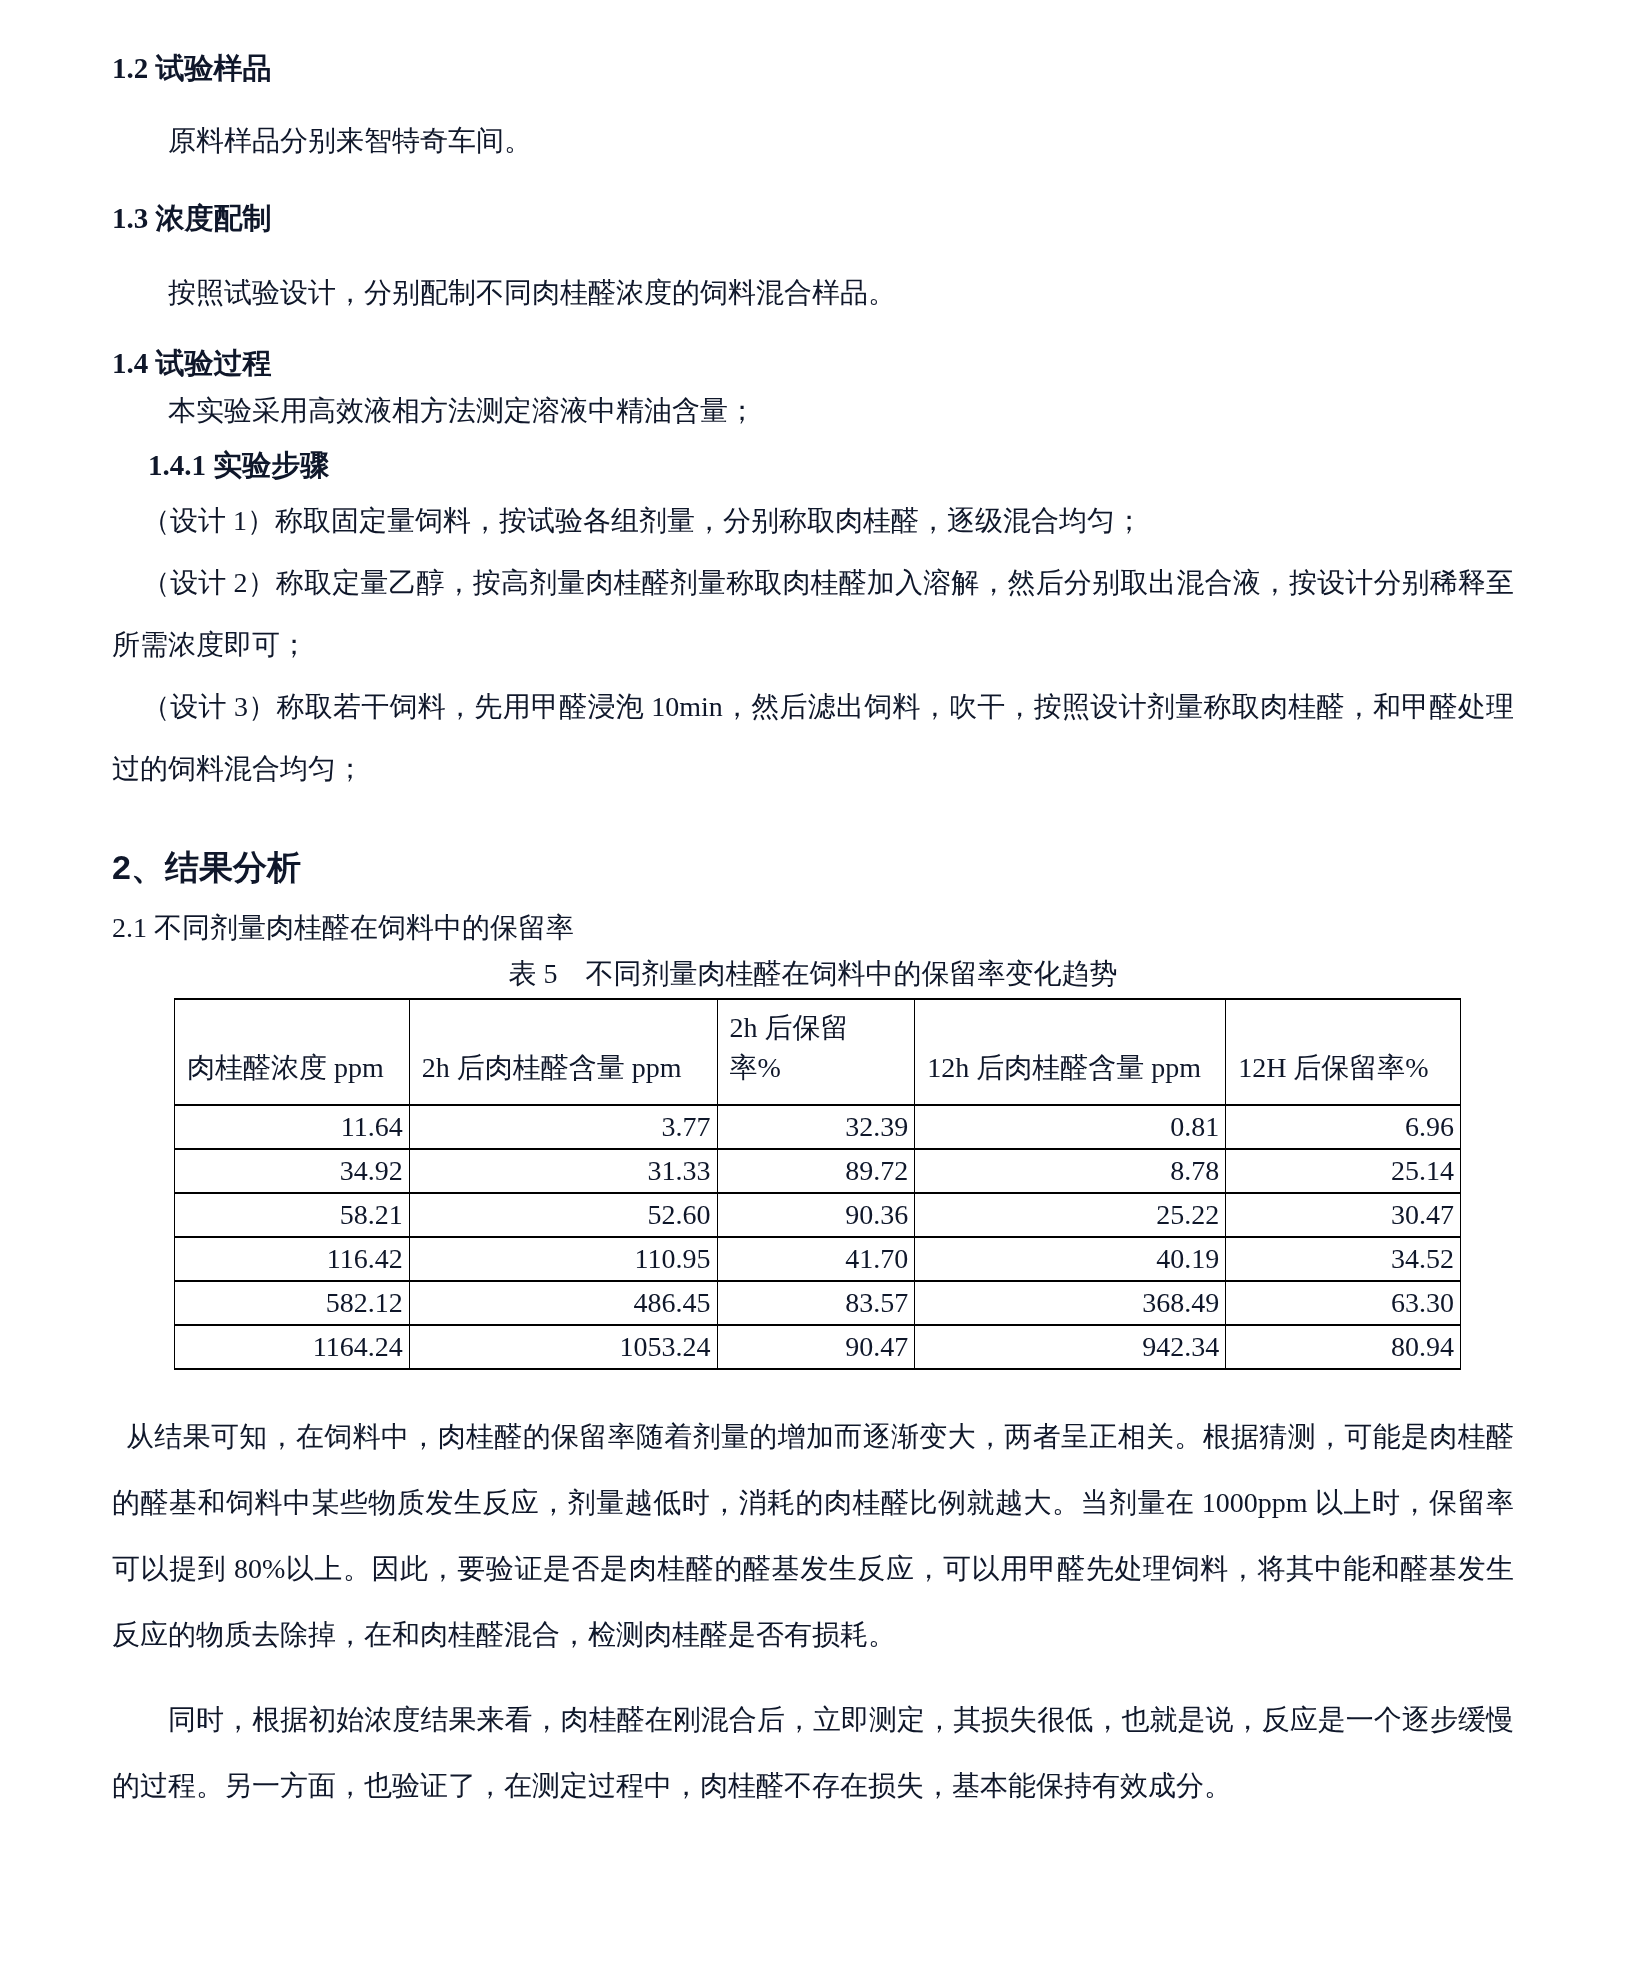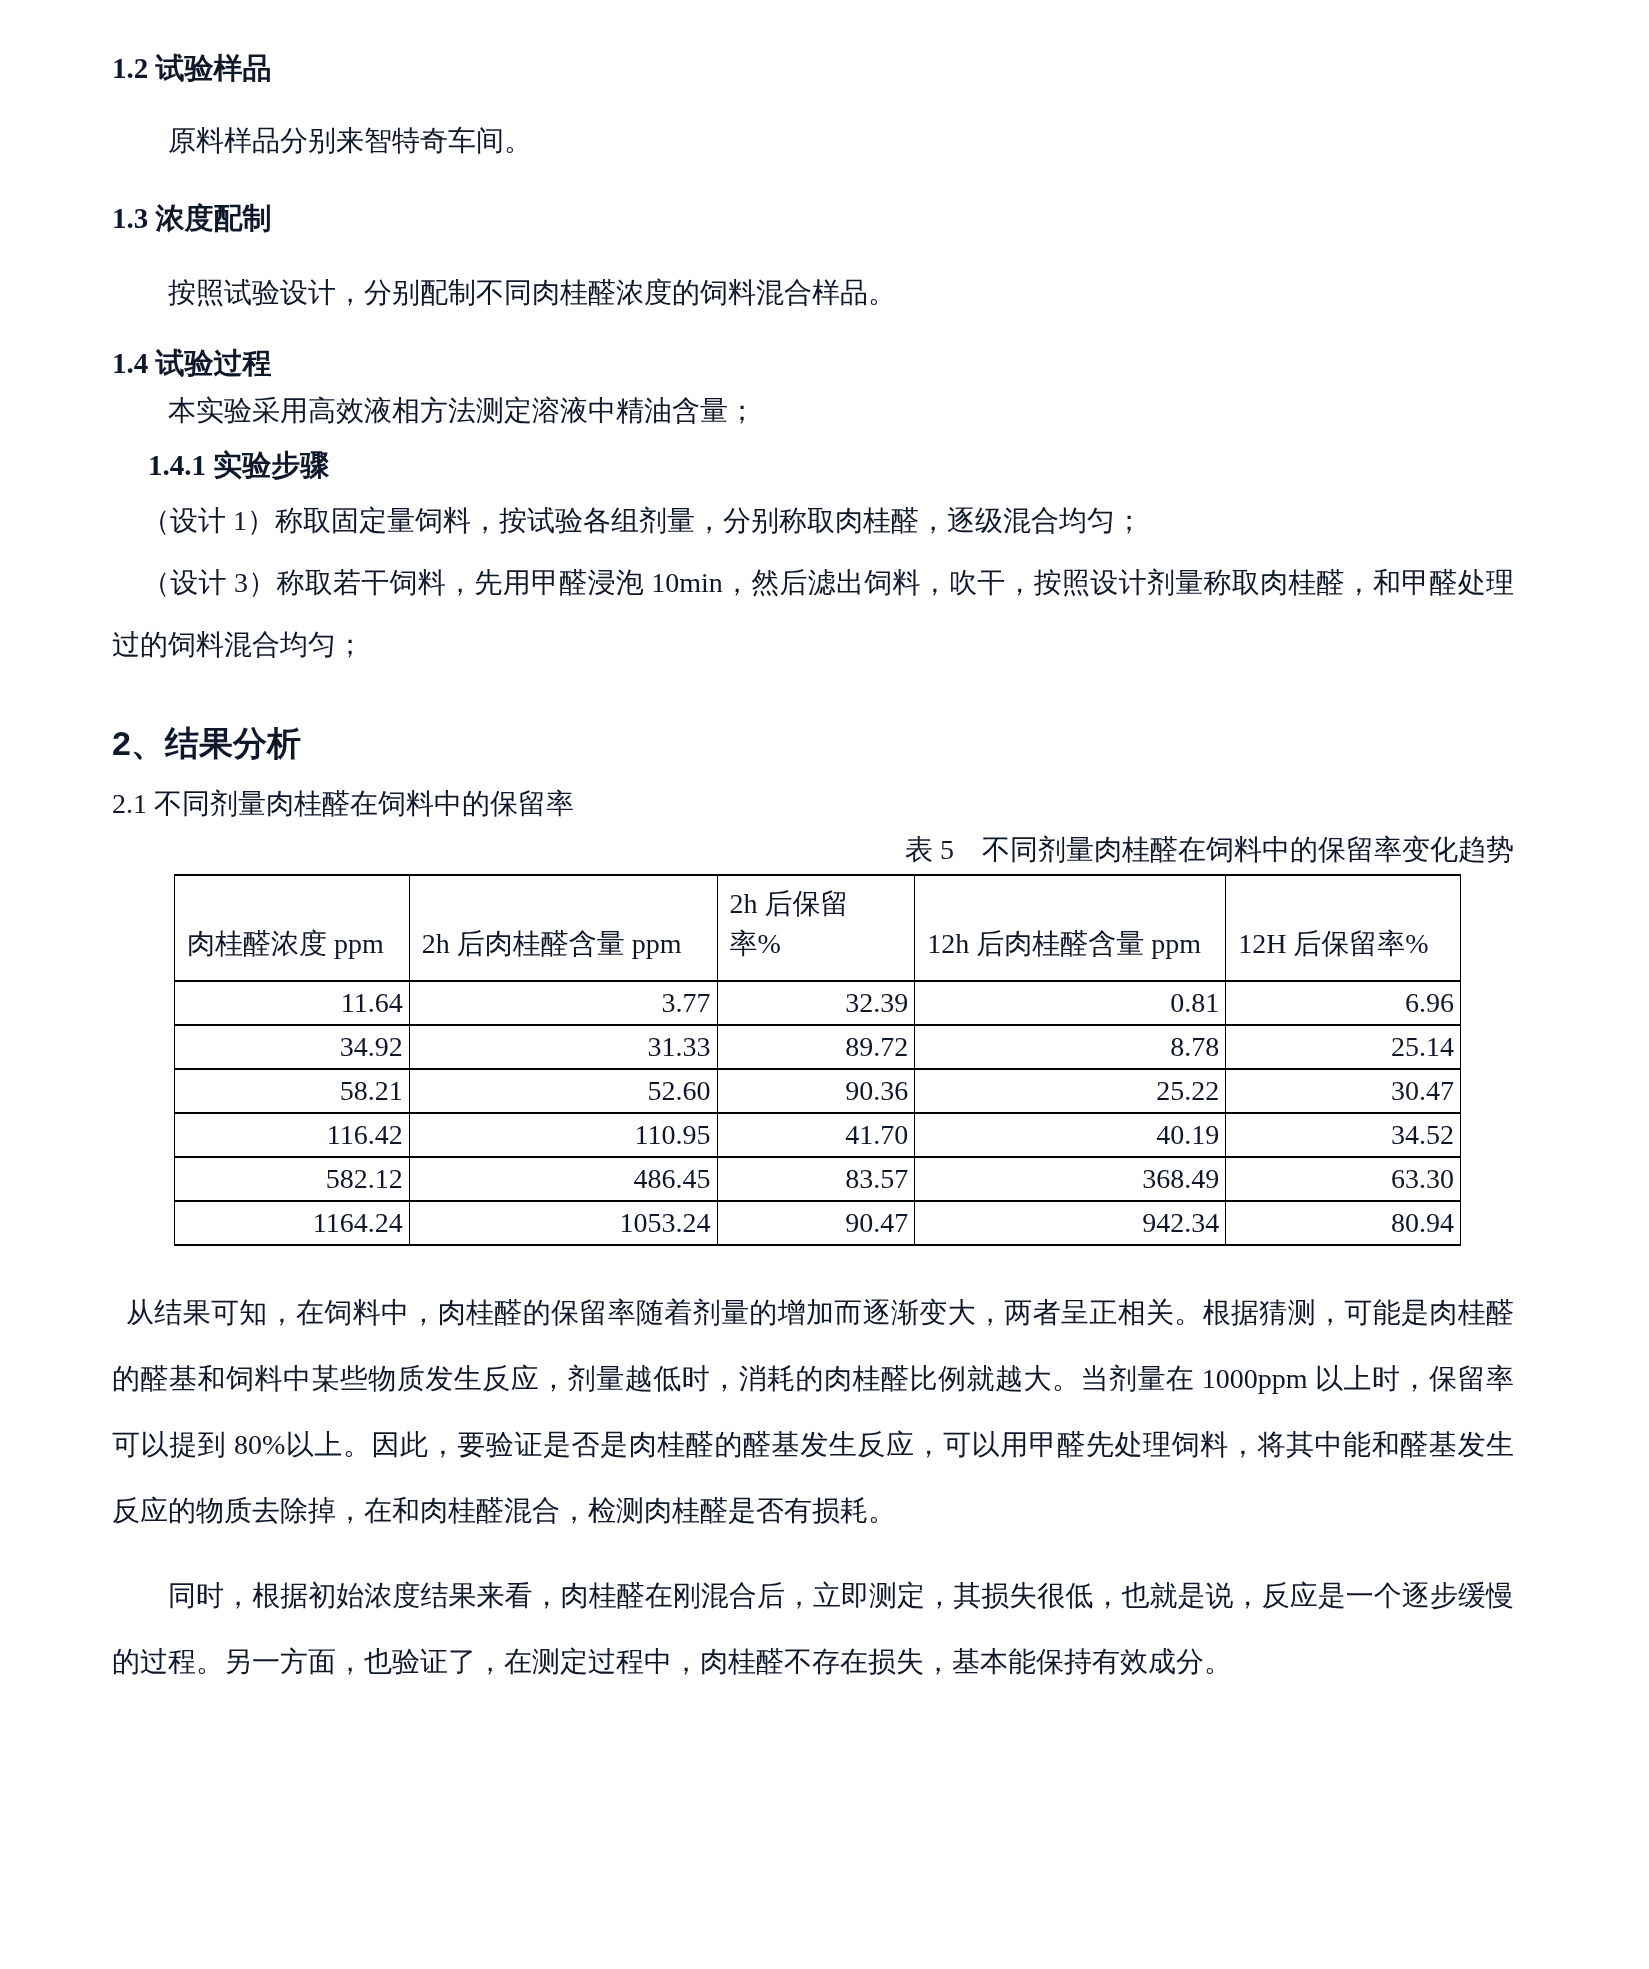--- a/index.html
+++ b/index.html
@@ -46,21 +46,21 @@
   .h-sub {
     font-size: 28px;
     font-weight: normal;
     line-height: 36px;
     margin: 23px 0 0 0;
   }
   .tbl-caption {
     font-size: 28px;
     line-height: 36px;
     margin: 10px 0 0 0;
-    text-align: right;
+    text-align: center;
   }
   table.retention {
     border-collapse: collapse;
     table-layout: fixed;
     width: 1287px;
     margin: 6px 0 0 62px;
   }
   table.retention th, table.retention td {
     border-left: 1px solid #000;
     border-right: 1px solid #000;
@@ -116,20 +116,21 @@
   <h3 class="h-sec mt-h13">1.3 浓度配制</h3>
   <p class="p-body mt-p13">按照试验设计，分别配制不同肉桂醛浓度的饲料混合样品。</p>
 
   <h3 class="h-sec mt-h14">1.4 试验过程</h3>
   <p class="p-body mt-p14">本实验采用高效液相方法测定溶液中精油含量；</p>
 
   <h4 class="h-sec h-141 mt-h141">1.4.1 实验步骤</h4>
 
   <div class="mt-steps">
     <p class="p-step">（设计 1）称取固定量饲料，按试验各组剂量，分别称取肉桂醛，逐级混合均匀；</p>
+    <p class="p-step">（设计 2）称取定量乙醇，按高剂量肉桂醛剂量称取肉桂醛加入溶解，然后分别取出混合液，按设计分别稀释至所需浓度即可；</p>
     <p class="p-step">（设计 3）称取若干饲料，先用甲醛浸泡 10min，然后滤出饲料，吹干，按照设计剂量称取肉桂醛，和甲醛处理过的饲料混合均匀；</p>
   </div>
 
   <h2 class="h-main">2、结果分析</h2>
   <h3 class="h-sub">2.1 不同剂量肉桂醛在饲料中的保留率</h3>
 
   <p class="tbl-caption">表 5　不同剂量肉桂醛在饲料中的保留率变化趋势</p>
 
   <table class="retention">
     <colgroup>

